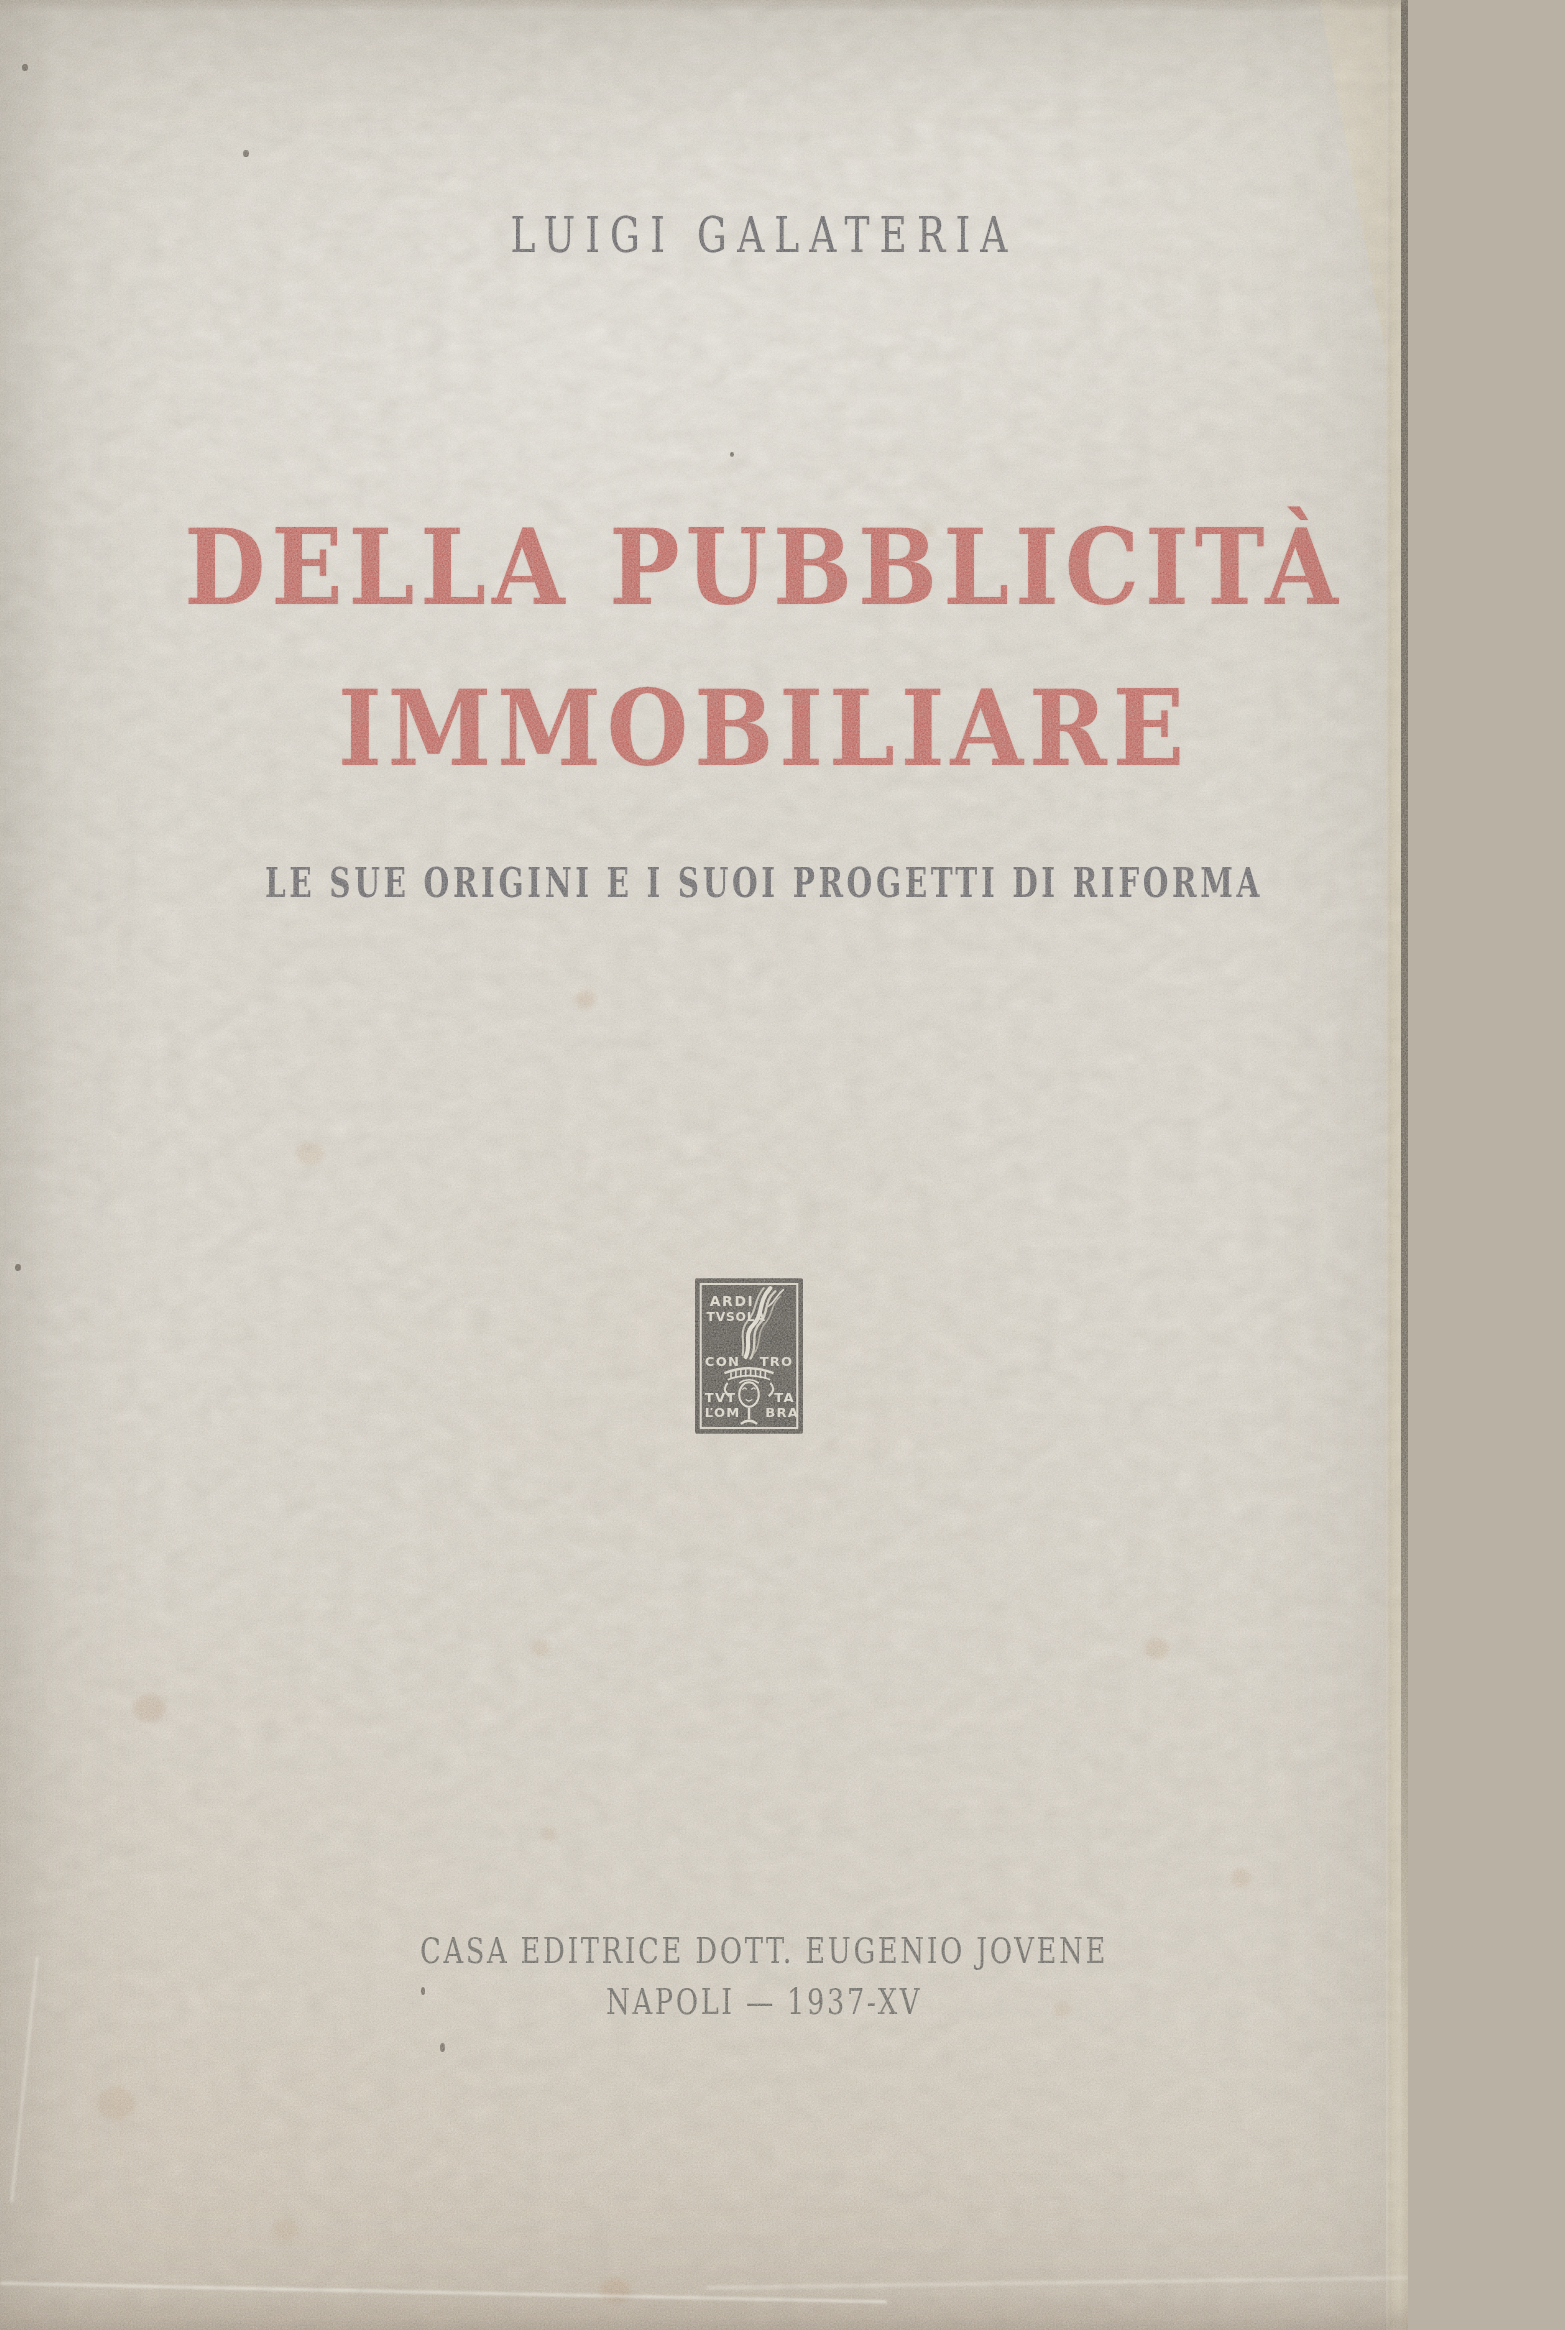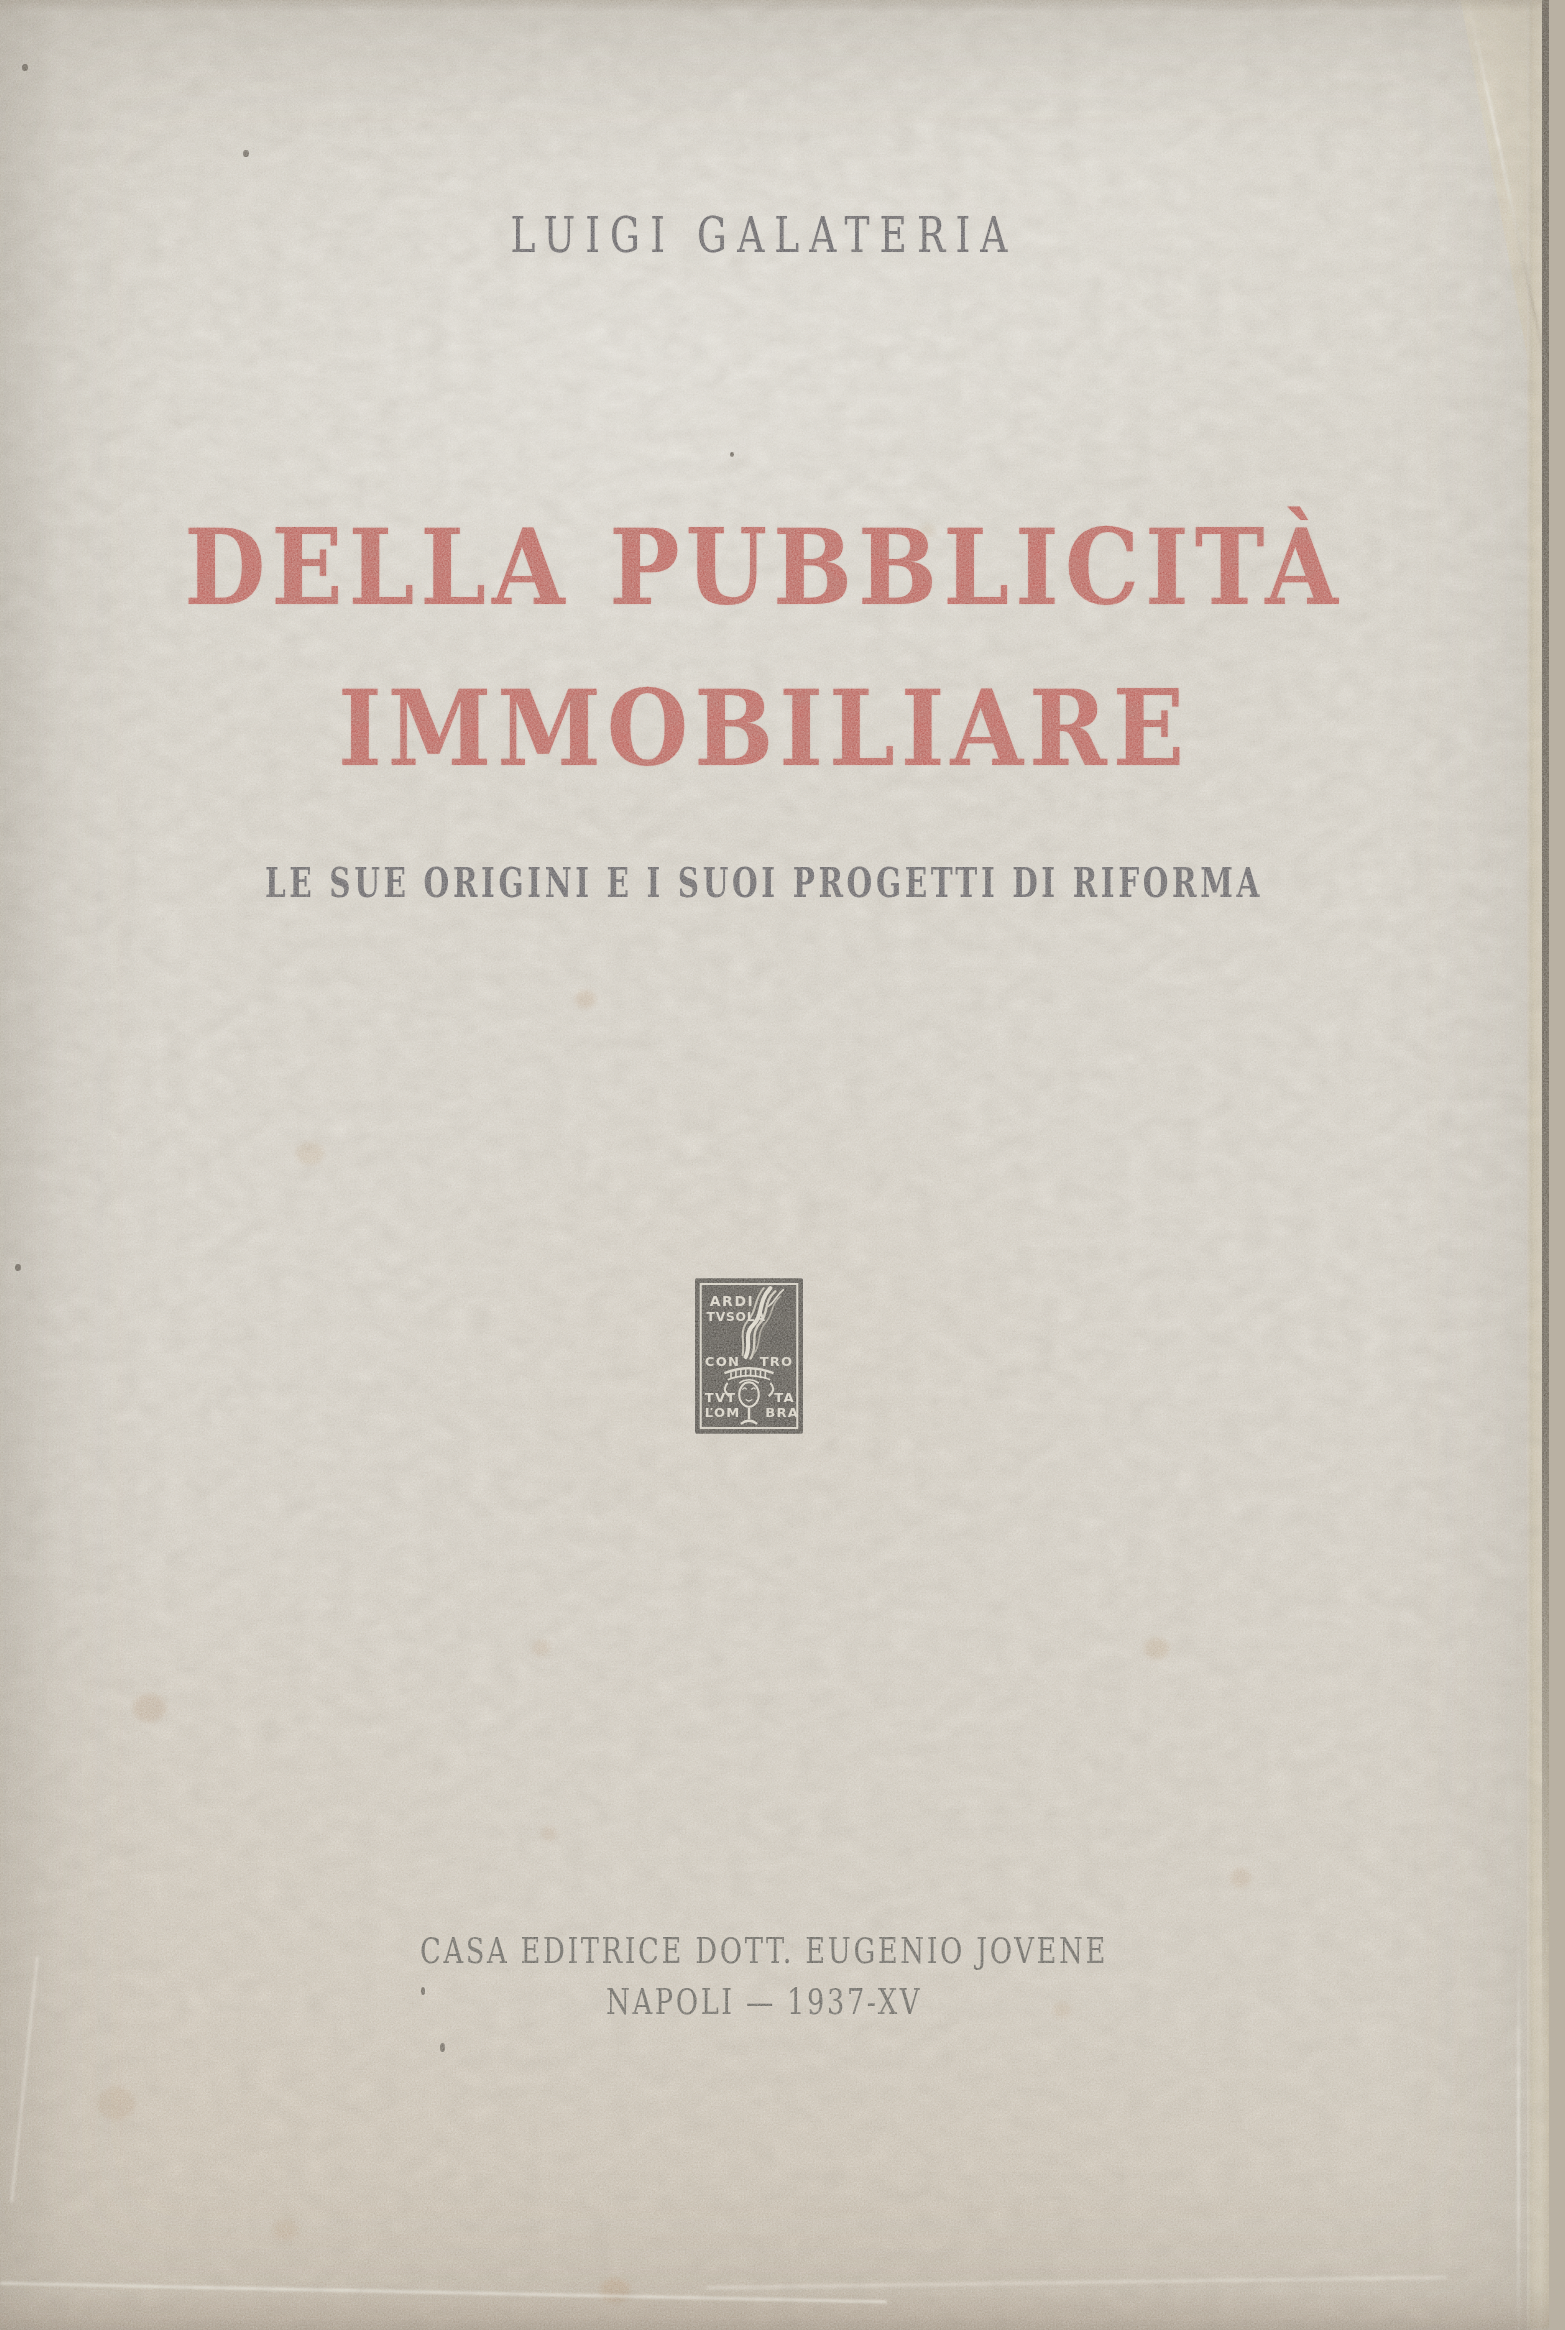--- a/index.html
+++ b/index.html
@@ -1,17 +1,17 @@
 <!DOCTYPE html>
 <html style="font-size:13px"><head>
 <meta charset="utf-8">
 <style>
   html,body{margin:0;padding:0;background:#b9b1a3;}
   #photo{
-    position:relative; width:1549px; height:2330px; overflow:hidden;
+    position:relative; width:1408px; height:2330px; overflow:hidden;
     font-family:"DejaVu Serif", serif;
     background:
       radial-gradient(1027px 781px at 42% 15%, rgba(255,255,255,0.30), rgba(255,255,255,0) 62%),
       radial-gradient(822px 575px at 74% 6%, rgba(255,255,250,0.22), rgba(255,255,250,0) 60%),
       radial-gradient(740px 904px at 10% 90%, rgba(178,148,114,0.14), rgba(178,148,114,0) 60%),
       radial-gradient(1233px 657px at 50% 102%, rgba(166,138,108,0.20), rgba(166,138,108,0) 66%),
       radial-gradient(575px 411px at 50% 57%, rgba(190,168,135,0.10), rgba(190,168,135,0) 70%),
       linear-gradient(90deg, rgba(110,100,85,0.14) 0%, rgba(110,100,85,0) 4%),
       linear-gradient(180deg, #cfc9be 0%, #d6d1c7 16%, #d5cfc5 54%, #cec6b9 82%, #c5baa9 100%);
   }

